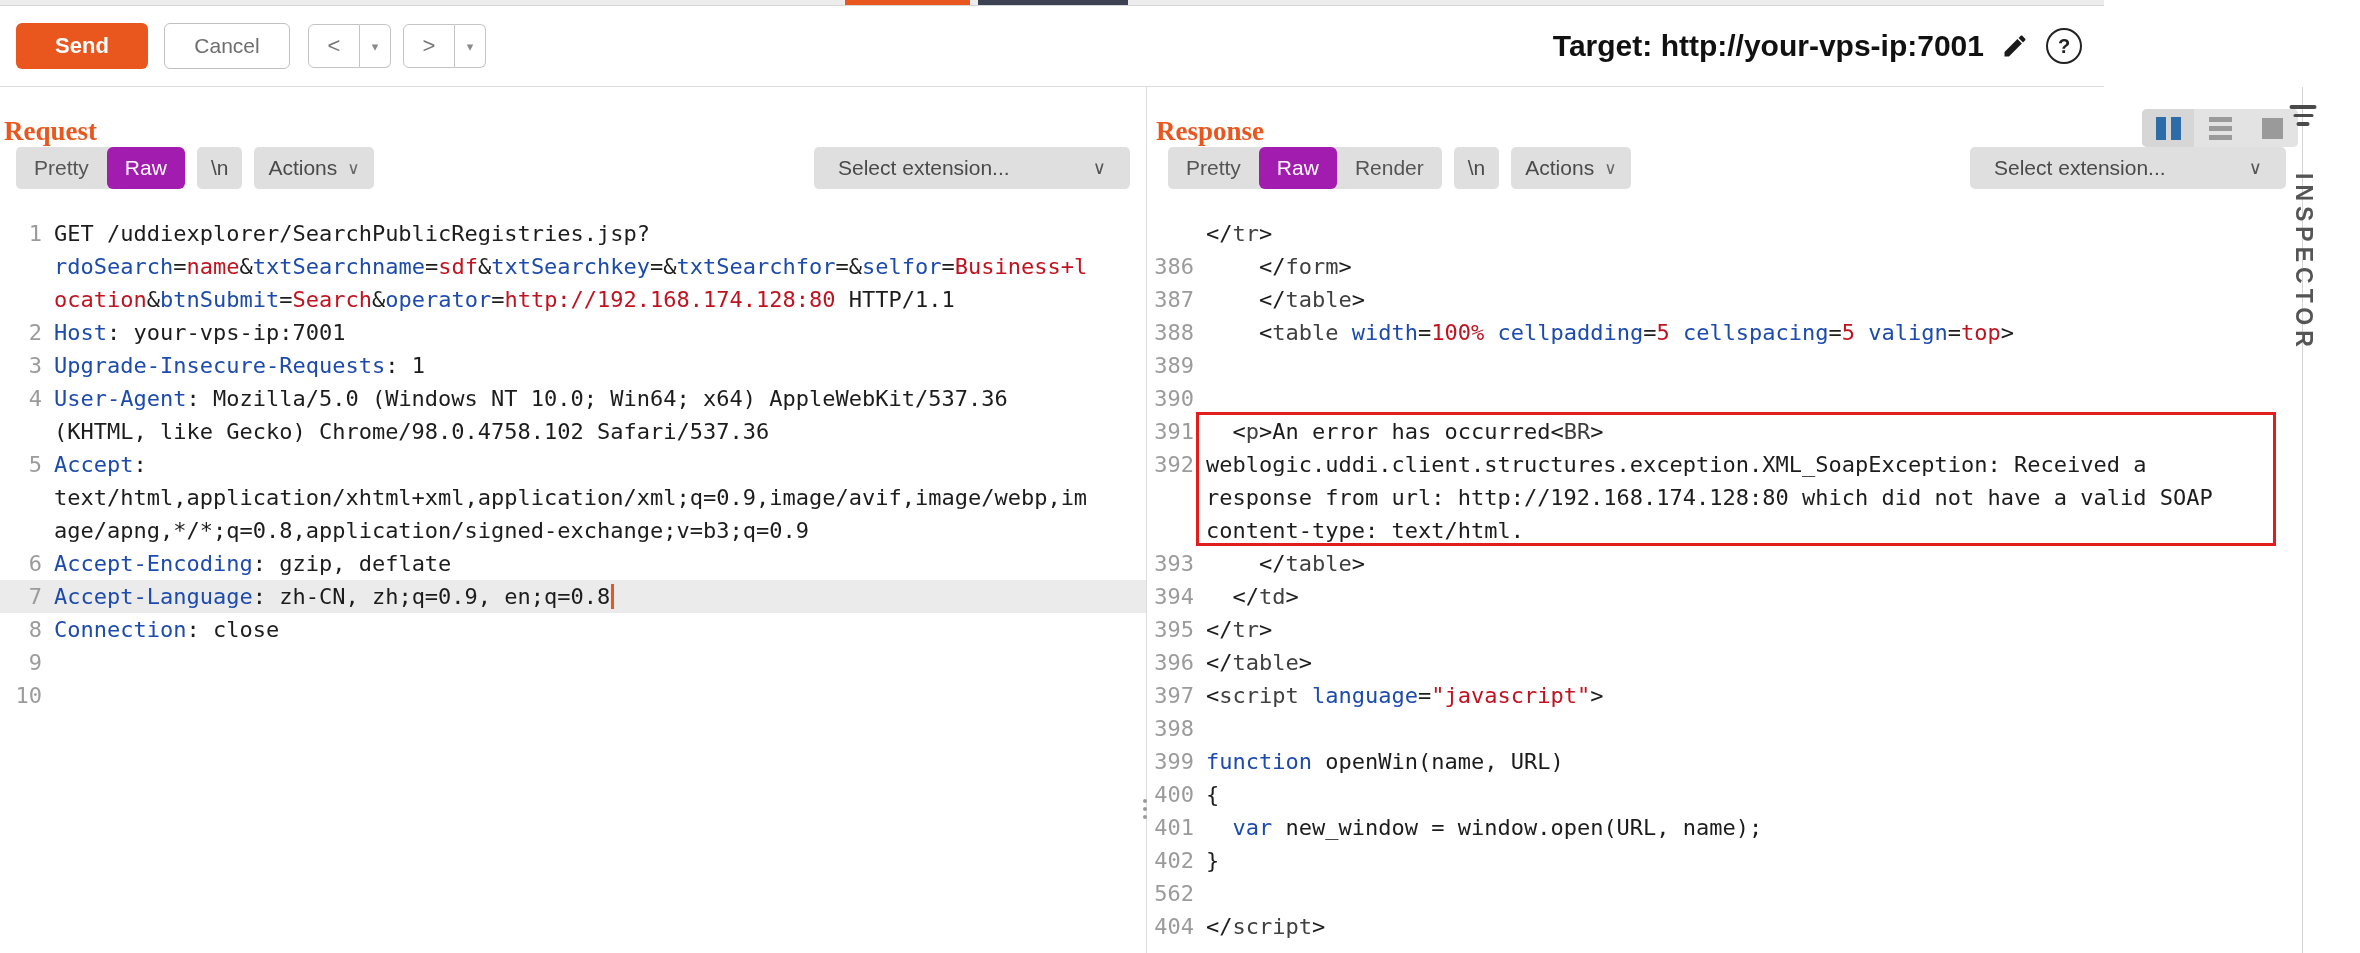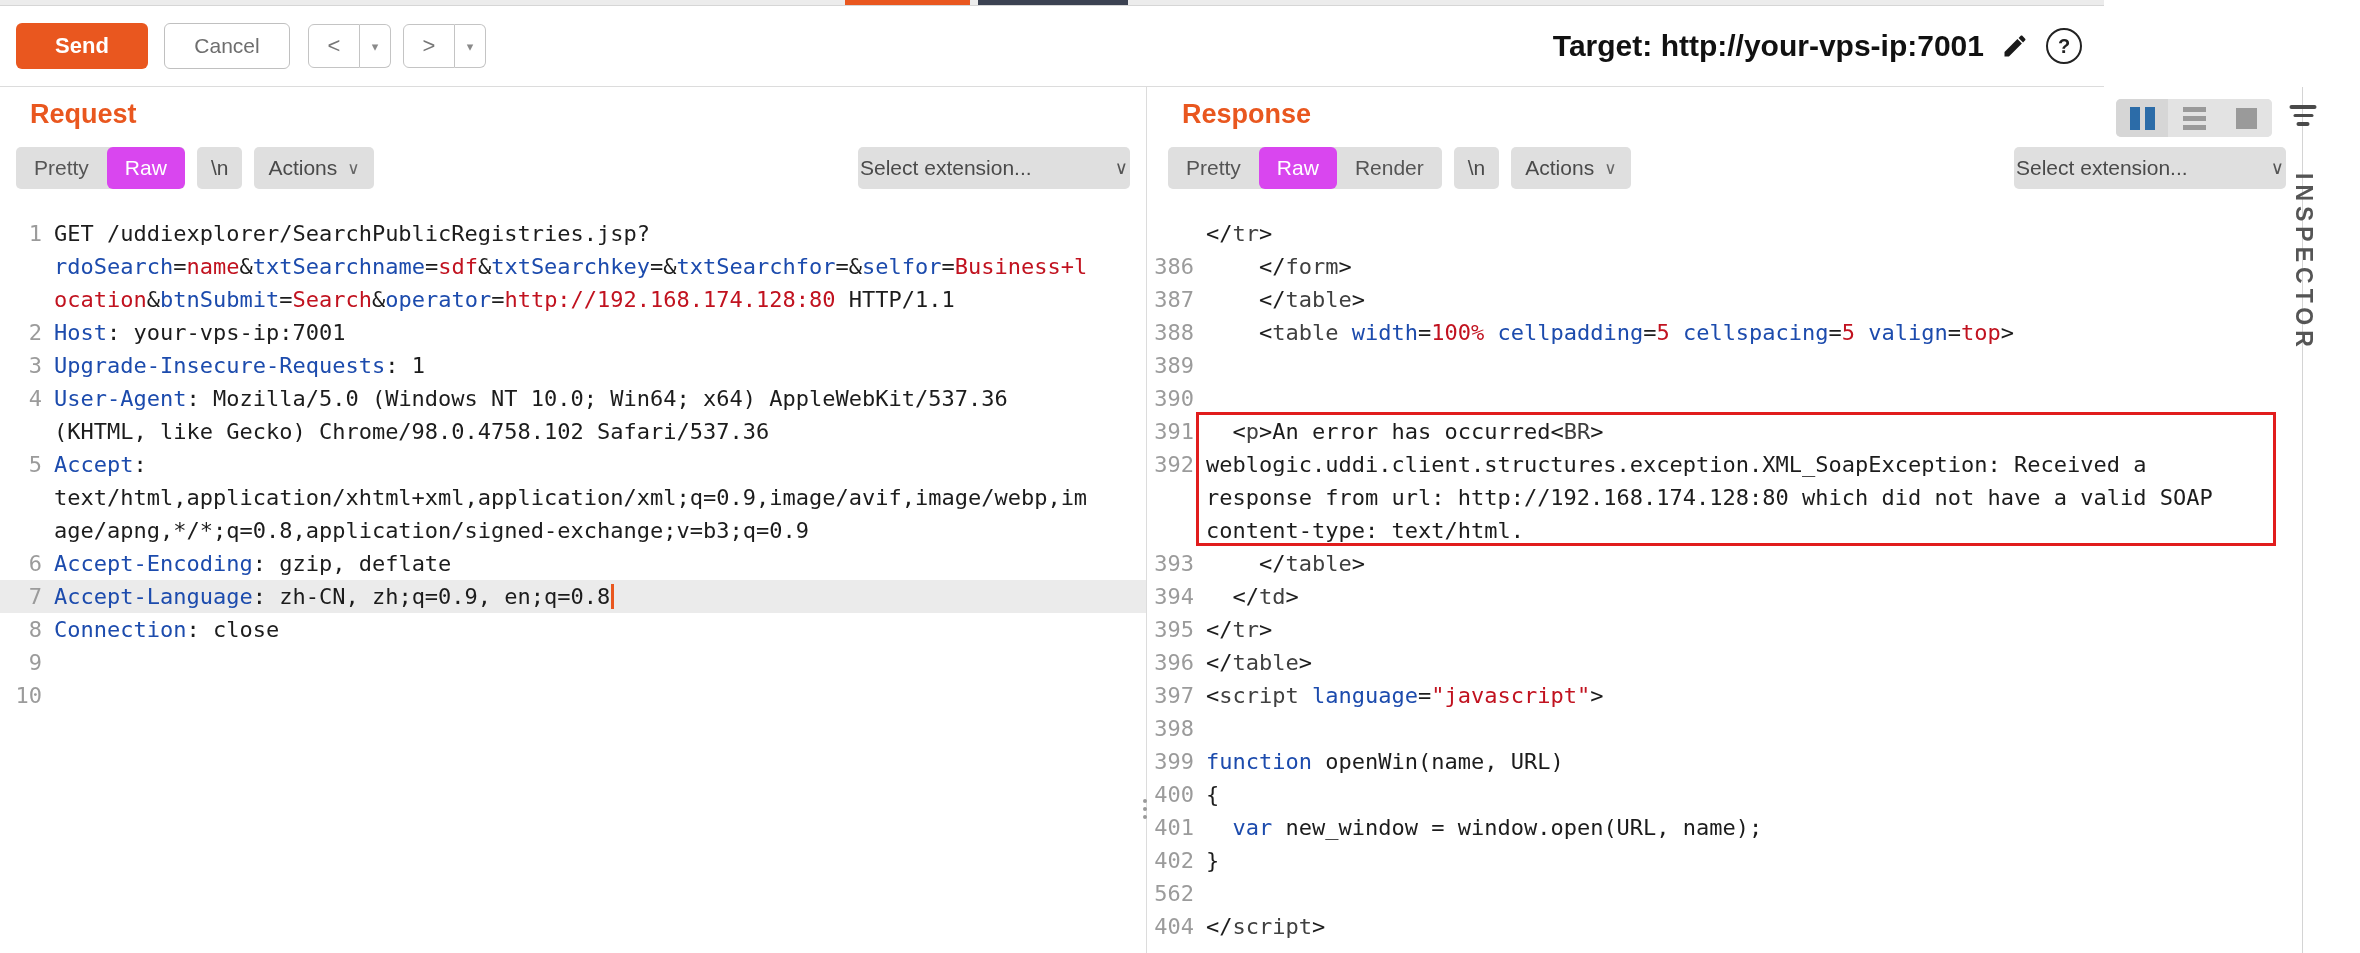--- a/index.html
+++ b/index.html
@@ -27,38 +27,38 @@
 
   
   .main{flex:1;display:flex;min-height:0;}
   .panel{background:#fff;padding-top:12px;min-width:0;}
   .panel-req{flex:0 0 1146px;}
   .panel-resp{flex:0 0 1150px;}
   .divider{flex:0 0 5px;border-left:1px solid #dcdcdc;position:relative;background:#fff;}
   .drag-dots{position:absolute;left:-4px;top:712px;display:flex;flex-direction:column;gap:4px;}
   .drag-dots i{width:4px;height:4px;border-radius:50%;background:#9a9a9a;}
 
-  .panel-head{height:48px;display:flex;align-items:flex-start;padding:0 30px;}
+  .panel-head{height:48px;display:flex;align-items:flex-end;padding:0 4px;font-family:Liberation Serif, serif;}
   .panel-title{color:#e9571f;font-size:27px;font-weight:bold;}
   .layout-group{margin-left:auto;display:flex;background:#e3e3e3;border-radius:5px;overflow:hidden;}
   .lt-btn{width:52px;height:38px;display:flex;align-items:center;justify-content:center;border:none;background:#e3e3e3;cursor:pointer;}
   .lt-btn.selected{background:#d6d6d6;}
   .cols-icon{display:flex;gap:5px;}
   .cols-icon i{width:10px;height:23px;background:#2c6ca8;display:block;}
   .rows-icon{display:flex;flex-direction:column;gap:4px;}
   .rows-icon i{width:23px;height:5px;background:#9a9a9a;display:block;}
   .square-icon{width:21px;height:21px;background:#9a9a9a;display:block;}
 
   .tabs-row{height:42px;display:flex;align-items:stretch;gap:12px;padding:0 16px;margin-bottom:14px;}
   .tab-group{display:flex;background:#dfdfdf;border-radius:5px;overflow:hidden;}
   .tab{padding:0 18px;display:flex;align-items:center;font-size:21px;color:#555;cursor:pointer;border-radius:6px;}
-  .tab.selected{background:#d946ef;color:#fff;}
+  .tab.selected{background:#a21caf;color:#fff;}
   .pill{background:#dfdfdf;border-radius:5px;display:flex;align-items:center;font-size:21px;color:#4a4a4a;padding:0 14px;cursor:pointer;}
   .pill .chev{margin-left:10px;font-size:17px;color:#666;}
-  .select-ext{margin-left:auto;width:268px;background:#dfdfdf;border-radius:5px;display:flex;align-items:center;font-size:21px;color:#4a4a4a;padding:0 2px;cursor:pointer;}
+  .select-ext{margin-left:auto;width:268px;background:#dfdfdf;border-radius:5px;display:flex;align-items:center;font-size:21px;color:#4a4a4a;padding:0 24px;cursor:pointer;}
   .select-ext .chev{margin-left:auto;font-size:18px;color:#555;}
 
   
   .code-area{padding-top:14px;font-family:"DejaVu Sans Mono",monospace;font-size:22px;line-height:33px;}
   .code-row{display:flex;min-height:33px;}
   .code-row.hl{background:#ebebeb;}
   .gutter{flex:0 0 42px;padding-right:12px;text-align:right;color:#9b9b9b;user-select:none;}
   .code{width:1038px;white-space:pre-wrap;overflow-wrap:anywhere;color:#1c1c1c;}
   .c-k{color:#1c1c1c;}
   .c-b{color:#1c4bad;}

